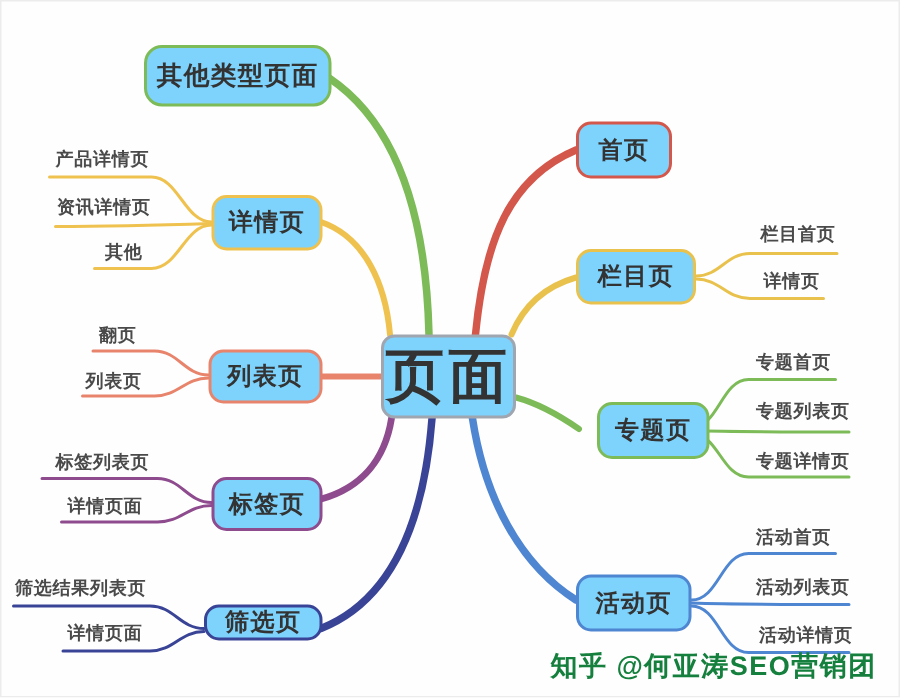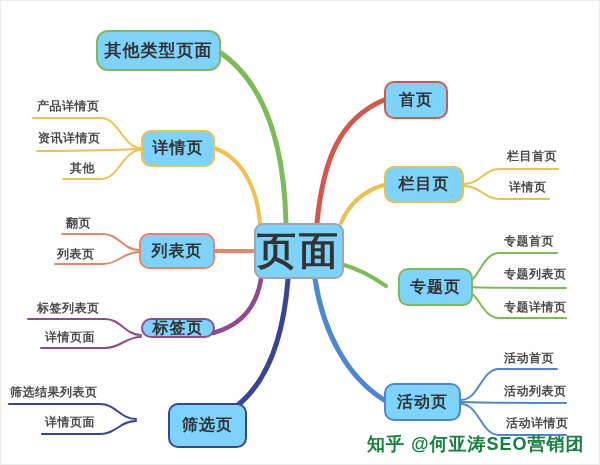--- a/index.html
+++ b/index.html
@@ -66,22 +66,22 @@
     <path d="M 460 399 C 478 399 480 368 498 368 L 556 368" stroke-width="2" stroke-linecap="round" stroke="#4f86d2"></path>
     <path d="M 460 401 C 490 402 530 402 565 402" stroke-width="2" stroke-linecap="round" stroke="#4f86d2"></path>
     <path d="M 460 403 C 478 403 480 434 498 434 L 565 434" stroke-width="2" stroke-linecap="round" stroke="#4f86d2"></path>
   </svg>
 
   <div class="node root" style="left: 253px; top: 222px; width: 90px; height: 56px; border-color: rgb(159, 166, 176);">页面</div>
 
   <div class="node wide" style="left: 95px; top: 29px; width: 125px; height: 41px; border-color: rgb(124, 187, 87);">其他类型页面</div>
   <div class="node" style="left: 140px; top: 129px; width: 74px; height: 37px; border-color: rgb(239, 194, 79);">详情页</div>
   <div class="node" style="left: 138px; top: 232px; width: 76px; height: 36px; border-color: rgb(232, 132, 108);">列表页</div>
-  <div class="node" style="left: 140px; top: 317px; width: 74px; height: 20px; border-color: rgb(142, 75, 142);">标签页</div>
-  <div class="node" style="left: 135px; top: 402px; width: 79px; height: 45px; border-color: rgb(58, 68, 151); margin-left: 32px;">筛选页</div>
+  <div class="node" style="left: 140px; top: 317px; width: 74px; height: 36px; border-color: rgb(142, 75, 142);">标签页</div>
+  <div class="node" style="left: 135px; top: 402px; width: 79px; height: 24px; border-color: rgb(58, 68, 151);">筛选页</div>
 
   <div class="node" style="left: 383px; top: 80px; width: 64px; height: 38px; border-color: rgb(212, 87, 76);">首页</div>
   <div class="node" style="left: 383px; top: 165px; width: 80px; height: 37px; border-color: rgb(233, 194, 77);">栏目页</div>
   <div class="node" style="left: 385px; top: 267px; width: 75px; height: 38px; border-color: rgb(124, 187, 87); margin-left: 12px;">专题页</div>
   <div class="node" style="left: 383px; top: 382px; width: 77px; height: 38px; border-color: rgb(79, 134, 210);">活动页</div>
 
   <div class="leaf" style="left:36px;top:97px;">产品详情页</div>
   <div class="leaf" style="left:37px;top:129px;">资讯详情页</div>
   <div class="leaf" style="left:69px;top:159px;">其他</div>
   <div class="leaf" style="left:65px;top:214px;">翻页</div>

